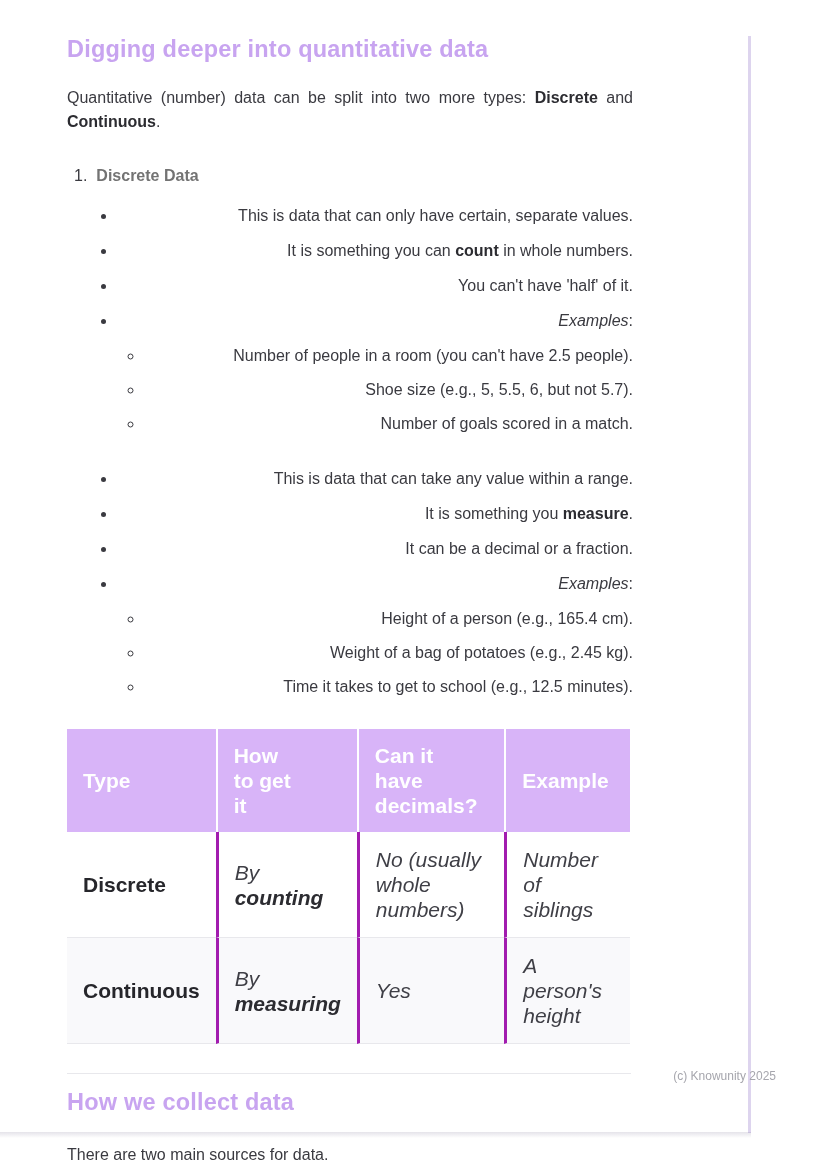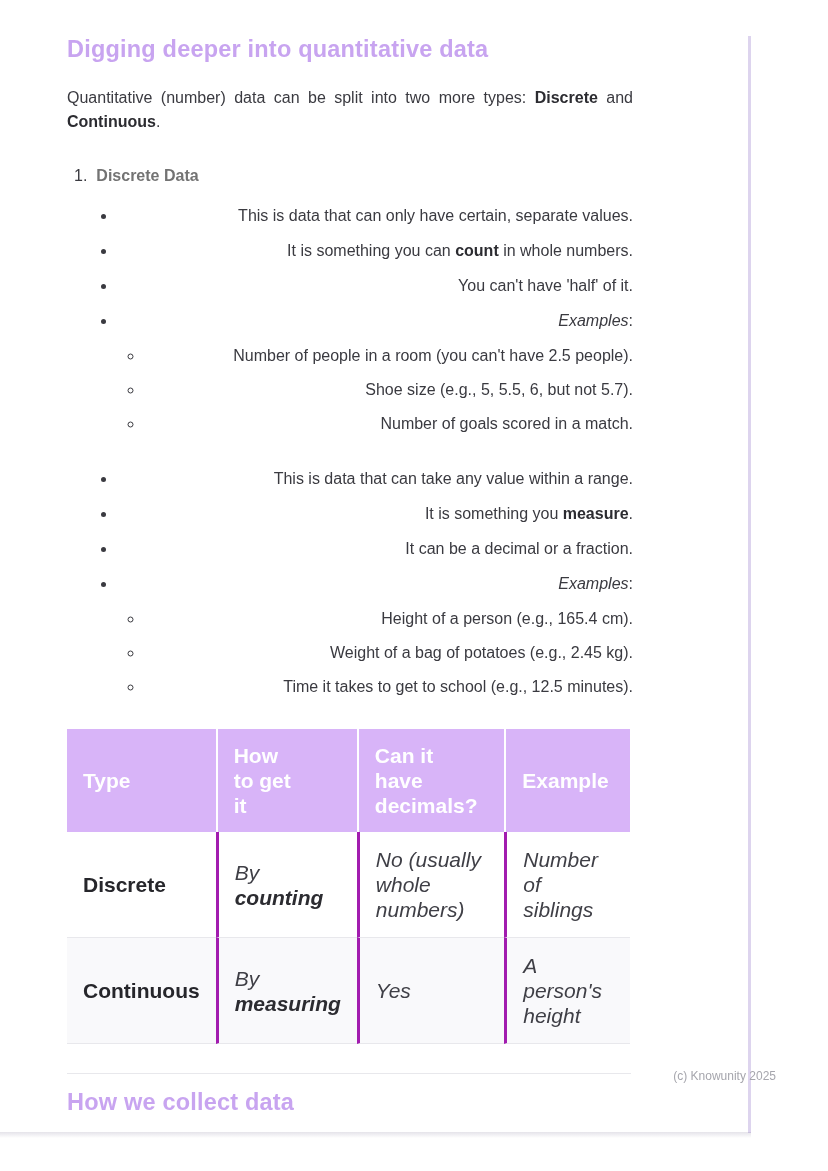--- a/index.html
+++ b/index.html
@@ -201,19 +201,20 @@
           <td><span>By </span><b>measuring</b></td>
           <td>Yes</td>
           <td>A person's height</td>
         </tr>
       </tbody>
     </table>
 
     <hr class="divider">
 
     <h1 class="doc-heading second">How we collect data</h1>
+    <p class="closing">There are two main sources for data.</p>
 
   </div>
 
   <div class="edge-right"></div>
   <div class="edge-bottom"></div>
   <div class="footer">(c) Knowunity 2025</div>
 </div>
 
 </body></html>

